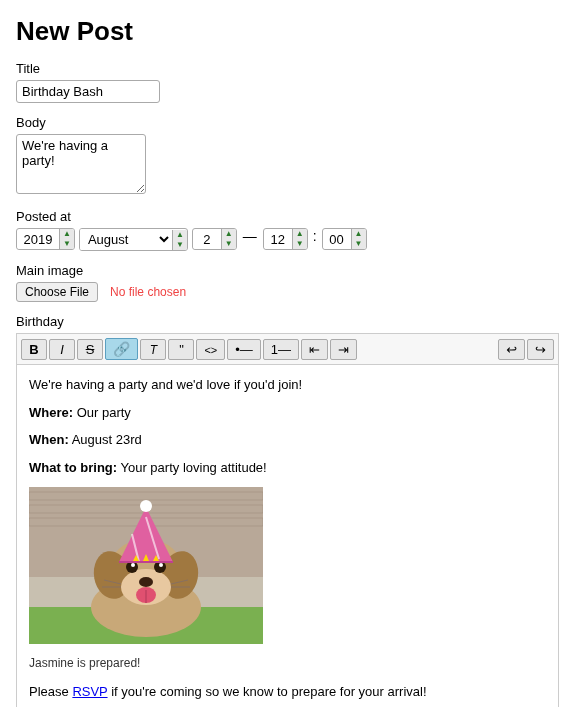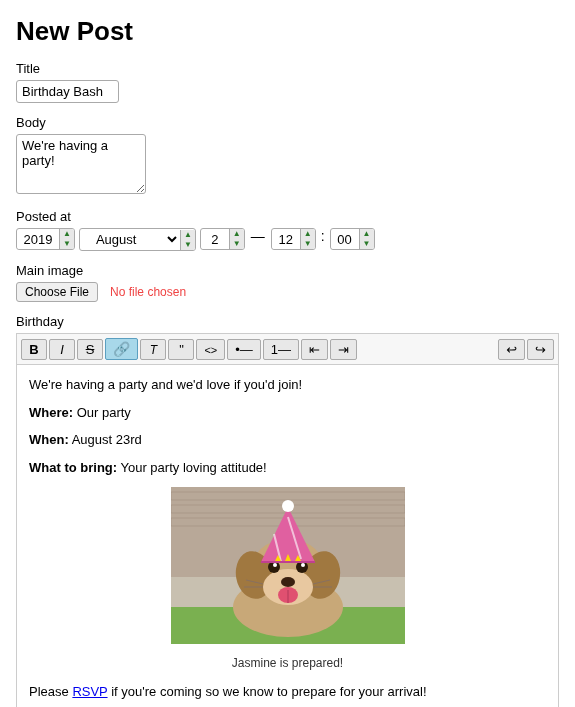--- a/index.html
+++ b/index.html
@@ -25,21 +25,21 @@
       margin-bottom: 12px;
     }
     input[type="text"], textarea {
       border: 1px solid #aaa;
       border-radius: 3px;
       padding: 3px 5px;
       font-size: 13px;
       font-family: inherit;
     }
     input[type="text"] {
-      width: 103px;
+      width: 144px;
     }
     textarea {
       width: 130px;
       height: 60px;
       resize: both;
     }
     .posted-at-row {
       display: flex;
       align-items: flex-start;
       gap: 4px;
@@ -75,21 +75,20 @@
       font-size: 8px;
       line-height: 10px;
       color: #2a7a2a;
     }
     .select-spinner {
       display: inline-flex;
       align-items: center;
       border: 1px solid #aaa;
       border-radius: 3px;
       overflow: hidden;
-      padding-left: 8px;
     }
     .select-spinner select {
       border: none;
       outline: none;
       padding: 2px 4px;
       font-size: 13px;
       background: white;
       cursor: pointer;
     }
     .select-spinner .spin-arrows {
@@ -165,21 +164,21 @@
       border: 1px solid #ccc;
       padding: 10px 12px;
       min-height: 310px;
       font-size: 13px;
       line-height: 1.5;
       background: #fff;
     }
     .editor-area p { margin-bottom: 8px; }
     .editor-area .bold { font-weight: bold; }
     .dog-figure {
-      text-align: center;
+      text-align: left;
       margin: 10px 0;
     }
     .dog-figure figcaption {
       font-size: 12px;
       color: #333;
       margin-top: 4px;
     }
     
     .rsvp-link {
       color: #0000ee;

